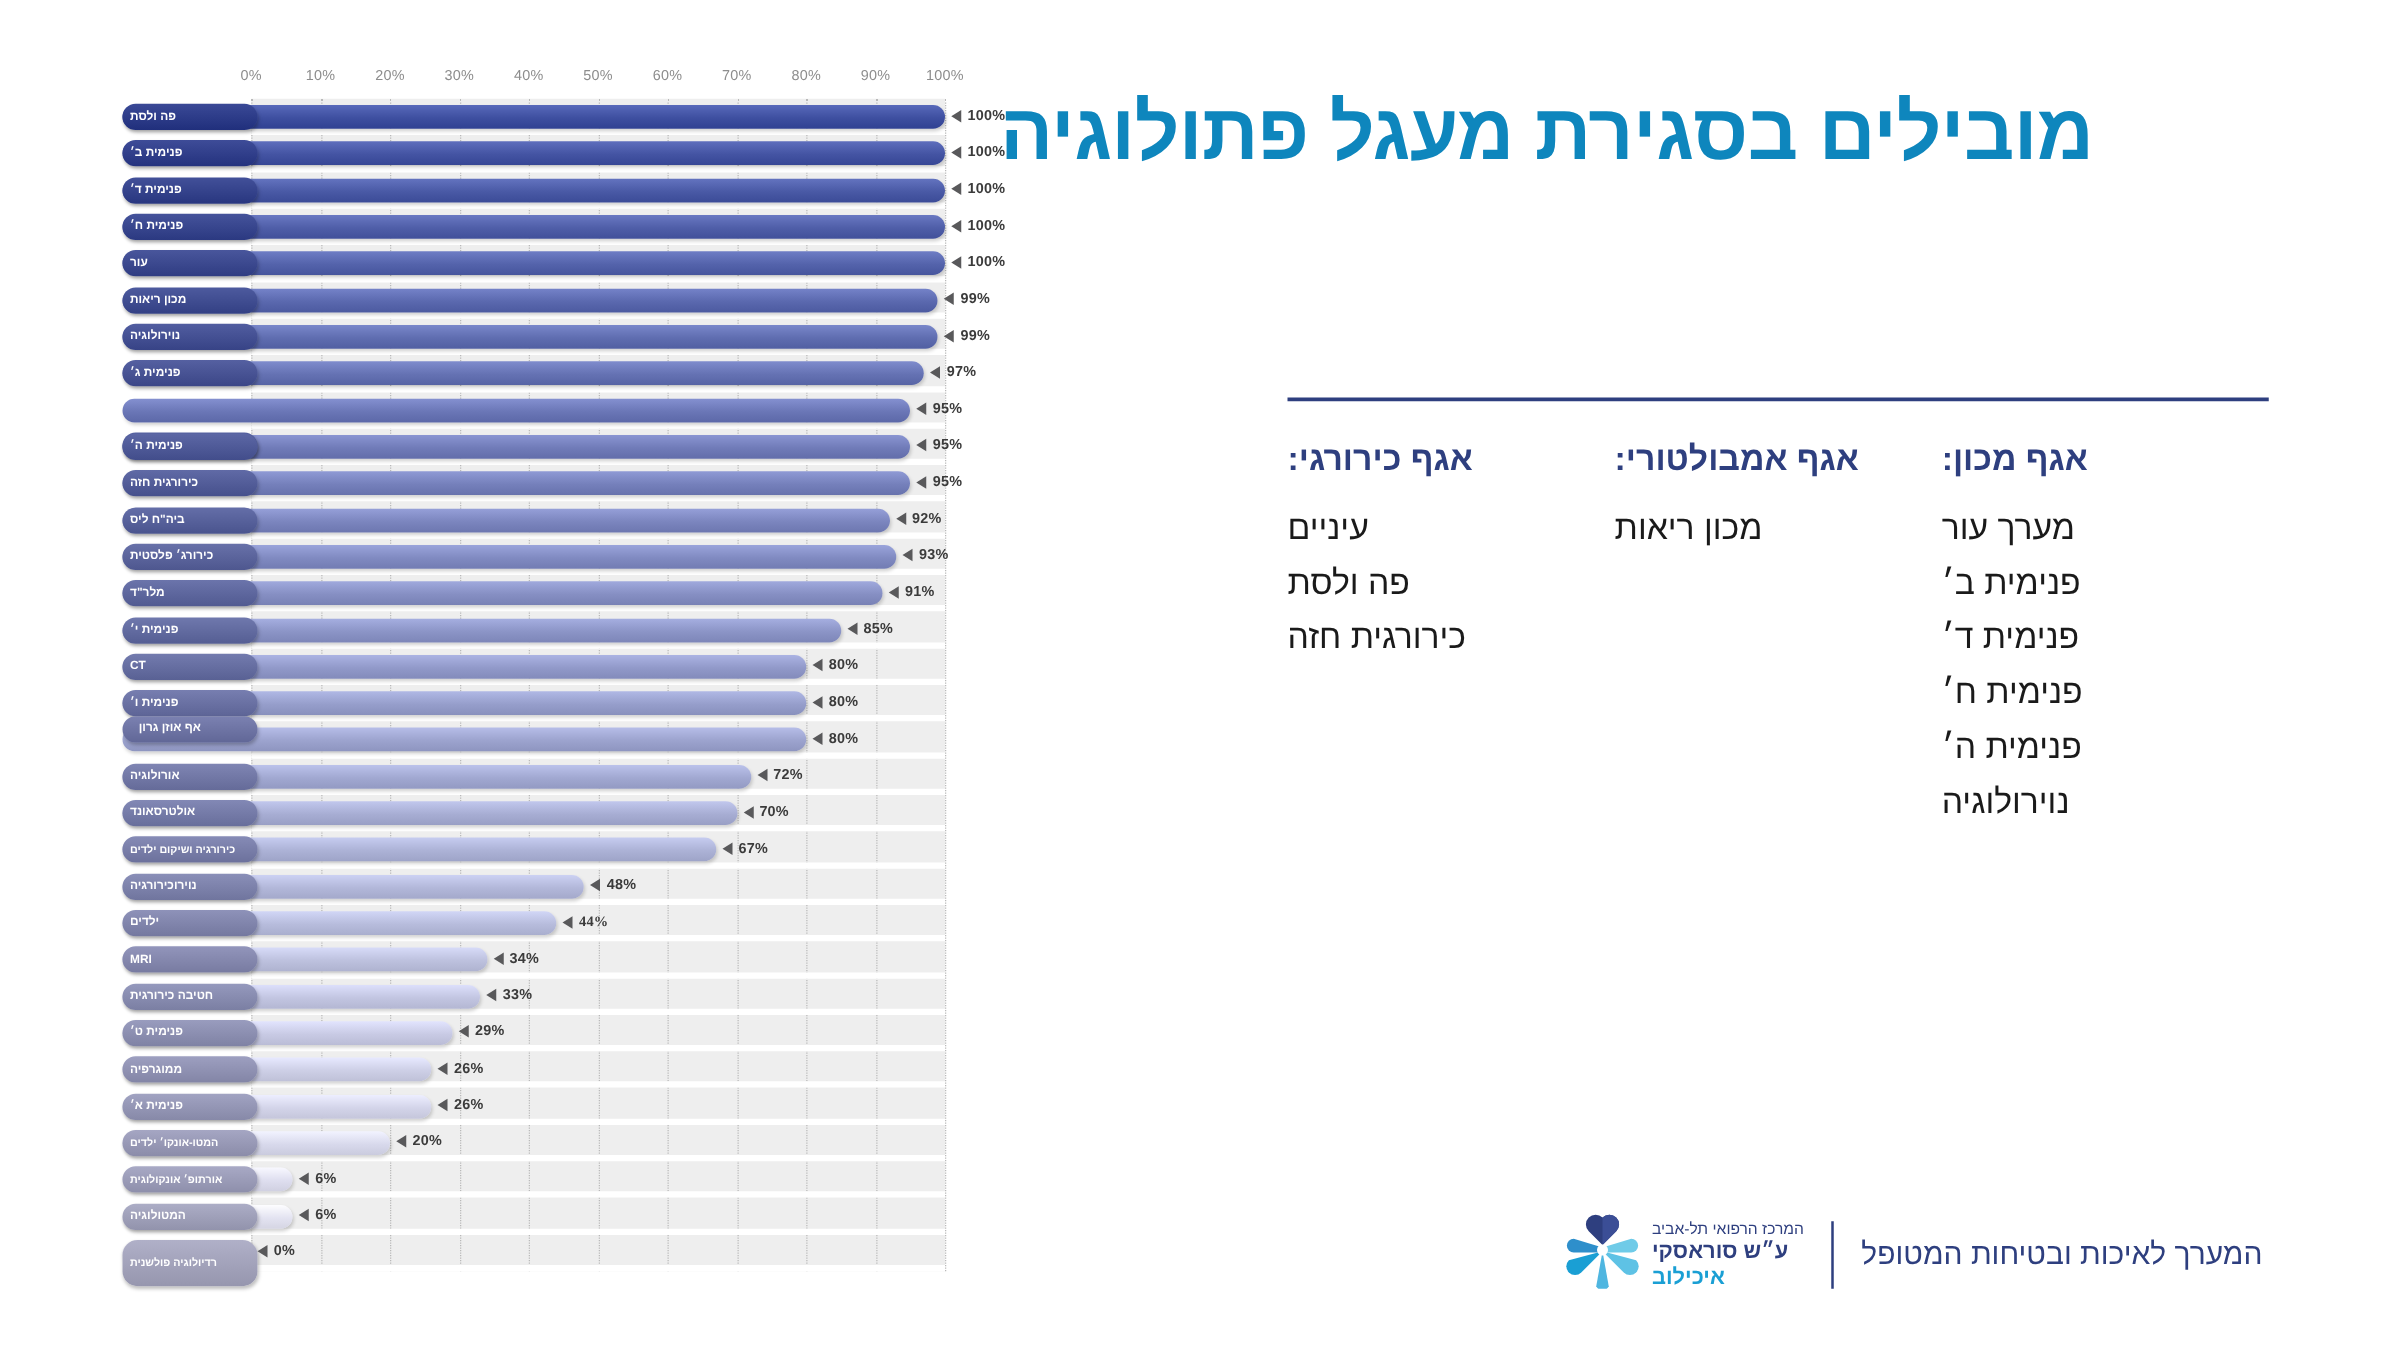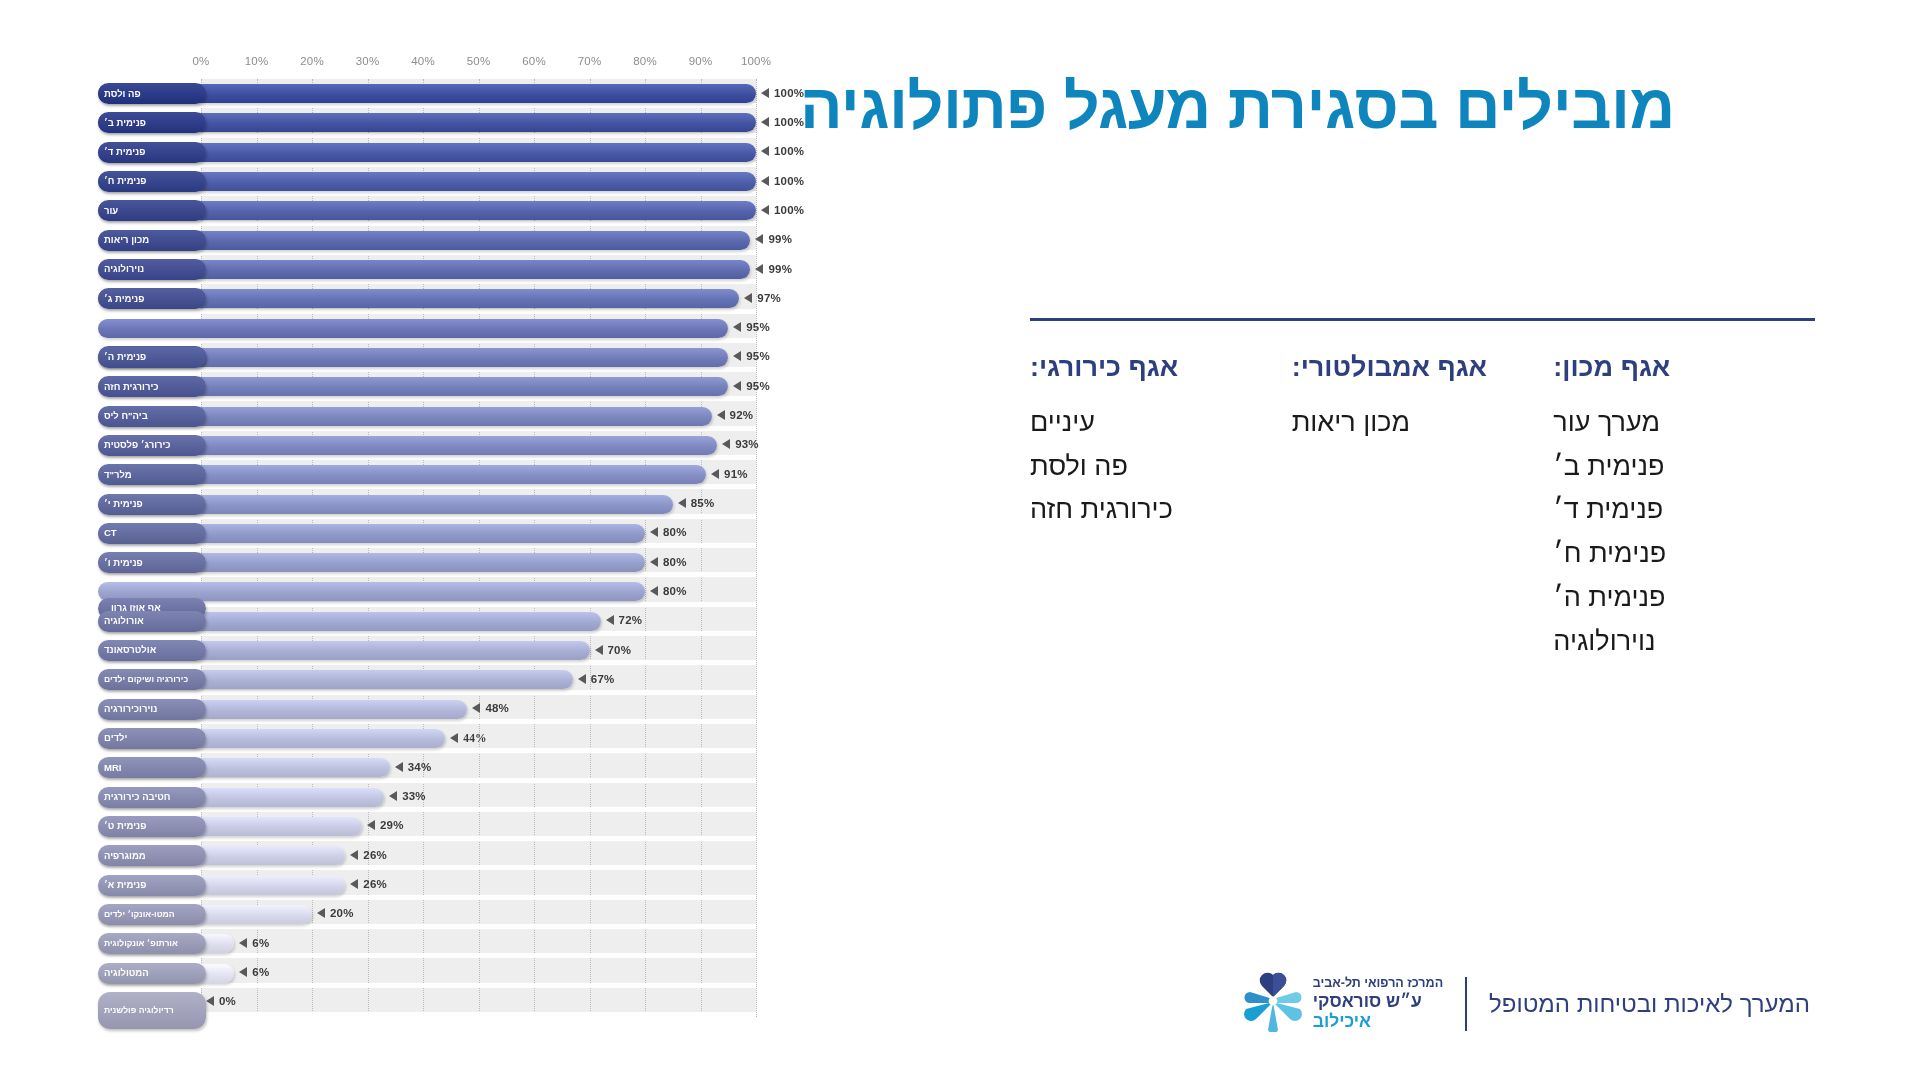--- a/index.html
+++ b/index.html
@@ -225,21 +225,21 @@
     display: flex;
     flex-direction: row;
     align-items: center;
     gap: 9px;
   }
   #logo-text {
     text-align: left;
     direction: rtl;
     line-height: 1.16;
   }
-  .logo-l1 { font-size: 12.5px; color: #2e3f7f; font-weight: bold; }
+  .logo-l1 { font-size: 12.5px; color: #2e3f7f; font-weight: normal; }
   .logo-l2 { font-size: 17.5px; color: #2e3f7f; font-weight: bold; }
   .logo-l3 { font-size: 17.5px; color: #1a9fd4; font-weight: bold; }
 
   #footer-divider {
     width: 2px;
     height: 54px;
     background: #2e3f7f;
   }
   #footer-tagline {
     font-size: 24px;
@@ -397,21 +397,21 @@
         </div>
         <div class="row-sep" style="top: 493.312px; height: 5px;"></div>
         <div class="row-bar" title="פנימית ו׳ 80%" style="top: 474.156px; width: 547px; height: 19px; background: linear-gradient(rgb(176, 184, 229) 0%, rgb(150, 158, 203) 55%, rgb(136, 144, 189) 100%);"></div>
         <div class="row-label" style="top: 473.156px; height: 21px; background: linear-gradient(rgb(119, 126, 176) 0%, rgb(93, 100, 150) 100%);">פנימית ו׳</div>
         <div class="row-value" style="left: 552px; top: 476.656px;">
           <span class="tri"></span>
           <span class="val">80%</span>
         </div>
         <div class="row-sep" style="top: 522.625px; height: 5px;"></div>
         <div class="row-bar" title="אף אוזן גרון 80%" style="top: 503.469px; width: 547px; height: 19px; background: linear-gradient(rgb(182, 189, 232) 0%, rgb(156, 163, 206) 55%, rgb(142, 149, 192) 100%);"></div>
-        <div class="row-label" style="top: 519px; height: 21px; background: linear-gradient(rgb(123, 129, 177) 0%, rgb(97, 103, 151) 100%); padding-left: 13px;">אף אוזן גרון</div>
+        <div class="row-label" style="top: 494px; height: 21px; background: linear-gradient(rgb(123, 129, 177) 0%, rgb(97, 103, 151) 100%); padding-left: 13px;">אף אוזן גרון</div>
         <div class="row-value" style="left: 552px; top: 505.969px;">
           <span class="tri"></span>
           <span class="val">80%</span>
         </div>
         <div class="row-sep" style="top: 551.938px; height: 5px;"></div>
         <div class="row-bar" title="אורולוגיה 72%" style="top: 532.781px; width: 502.6px; height: 19px; background: linear-gradient(rgb(187, 194, 235) 0%, rgb(161, 168, 209) 55%, rgb(147, 154, 195) 100%);"></div>
         <div class="row-label" style="top: 531.781px; height: 21px; background: linear-gradient(rgb(127, 133, 179) 0%, rgb(101, 107, 153) 100%);">אורולוגיה</div>
         <div class="row-value" style="left: 507.6px; top: 535.281px;">
           <span class="tri"></span>
           <span class="val">72%</span>

